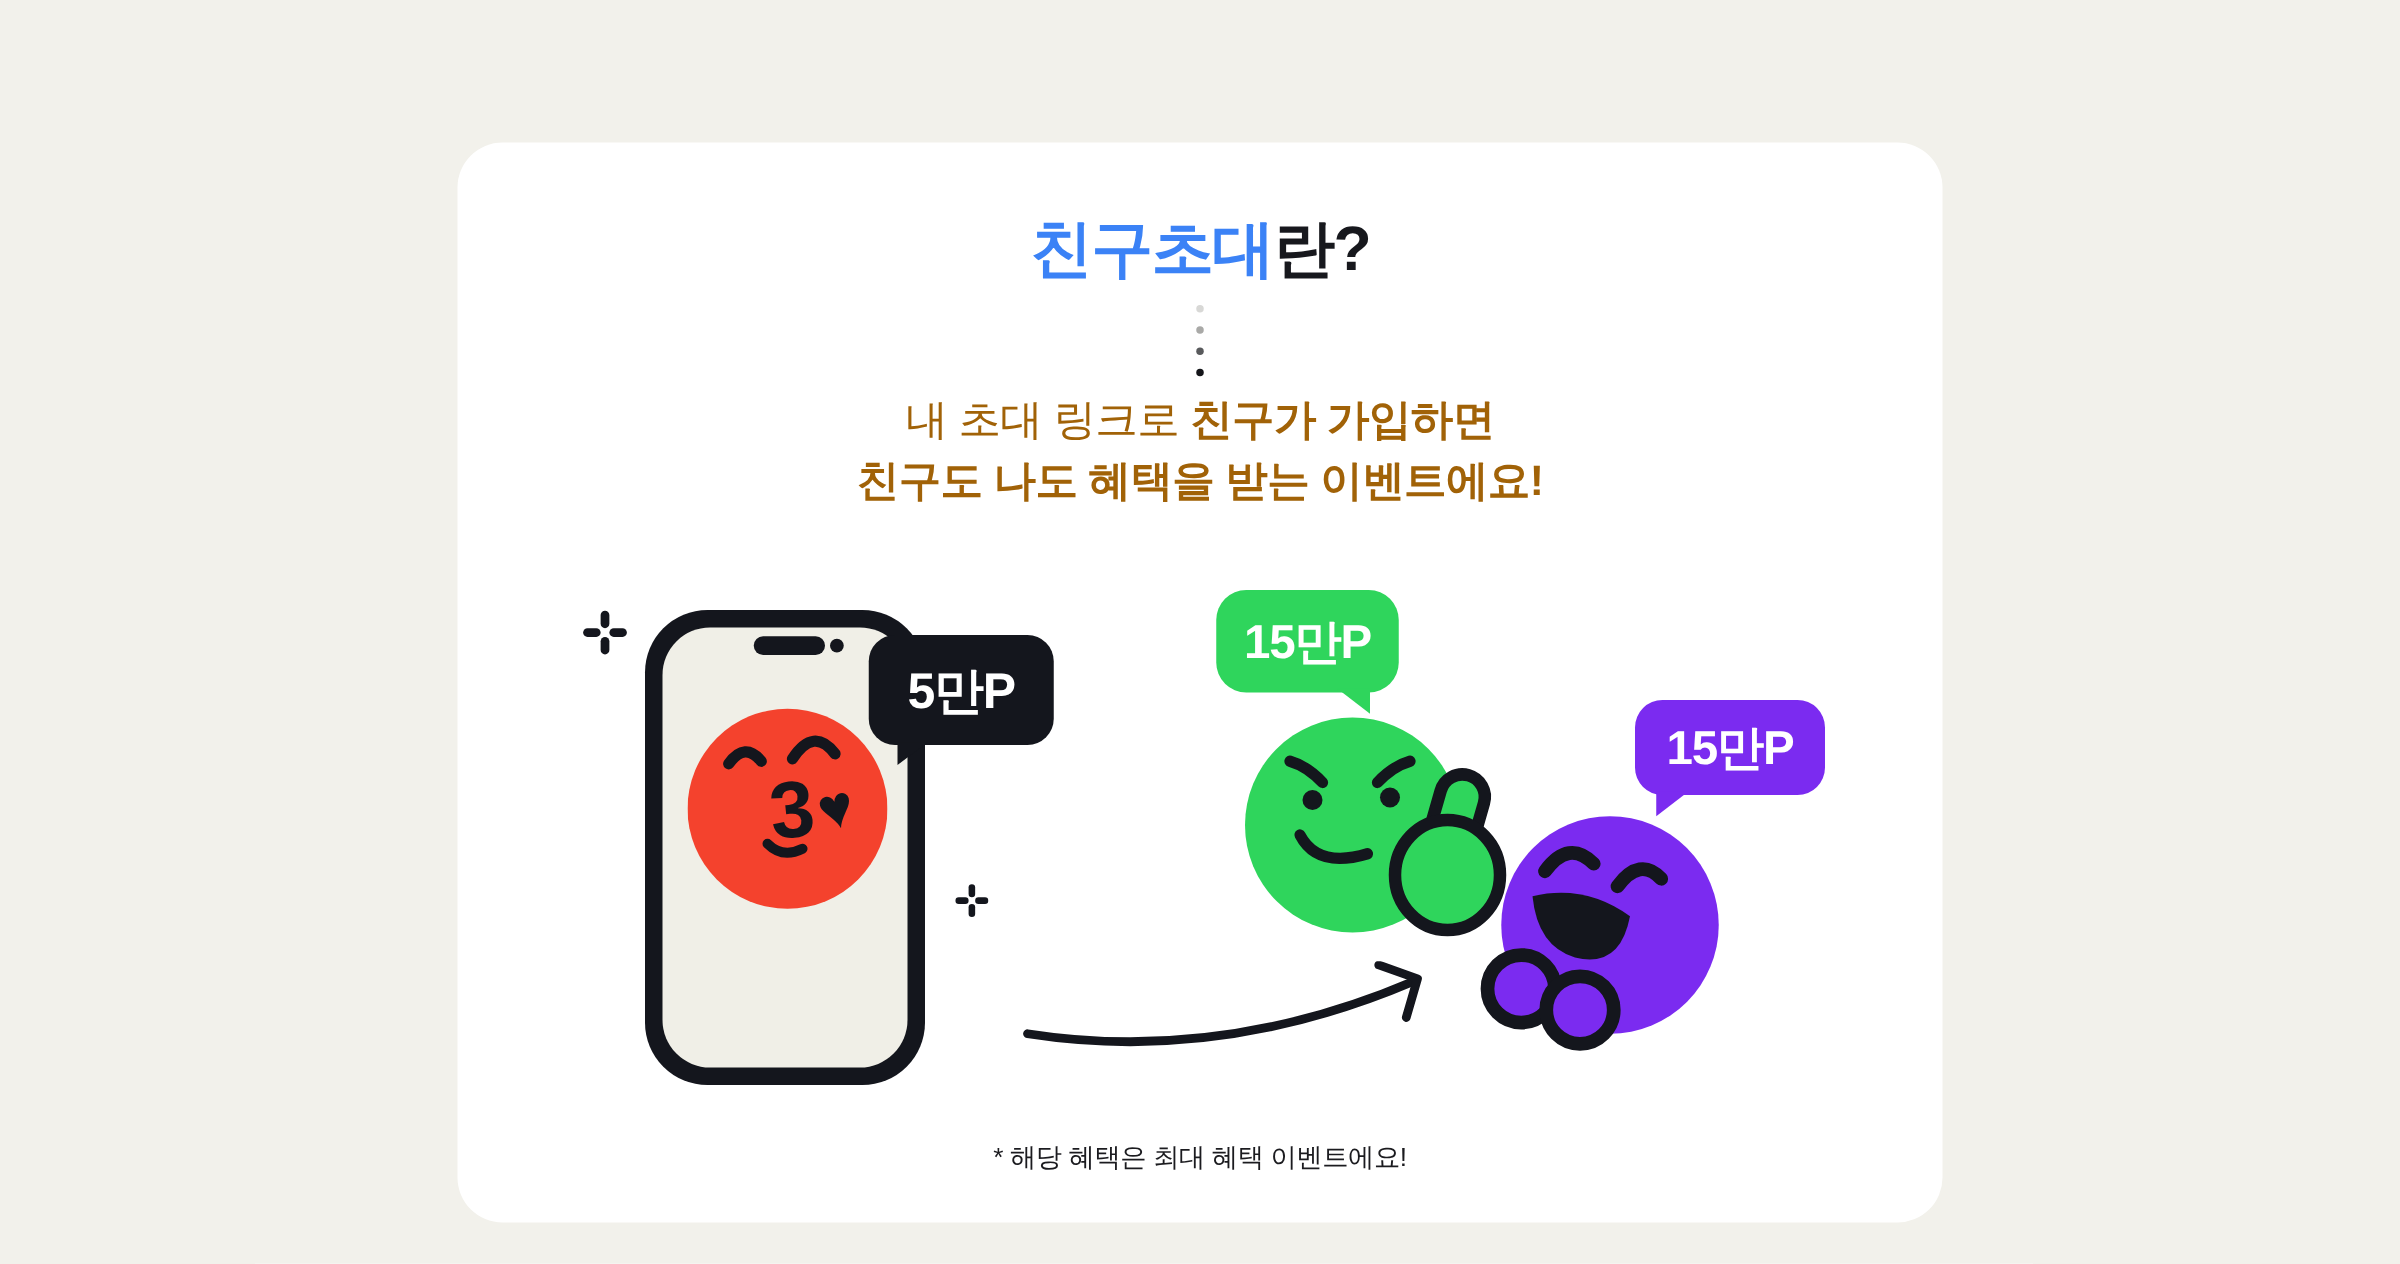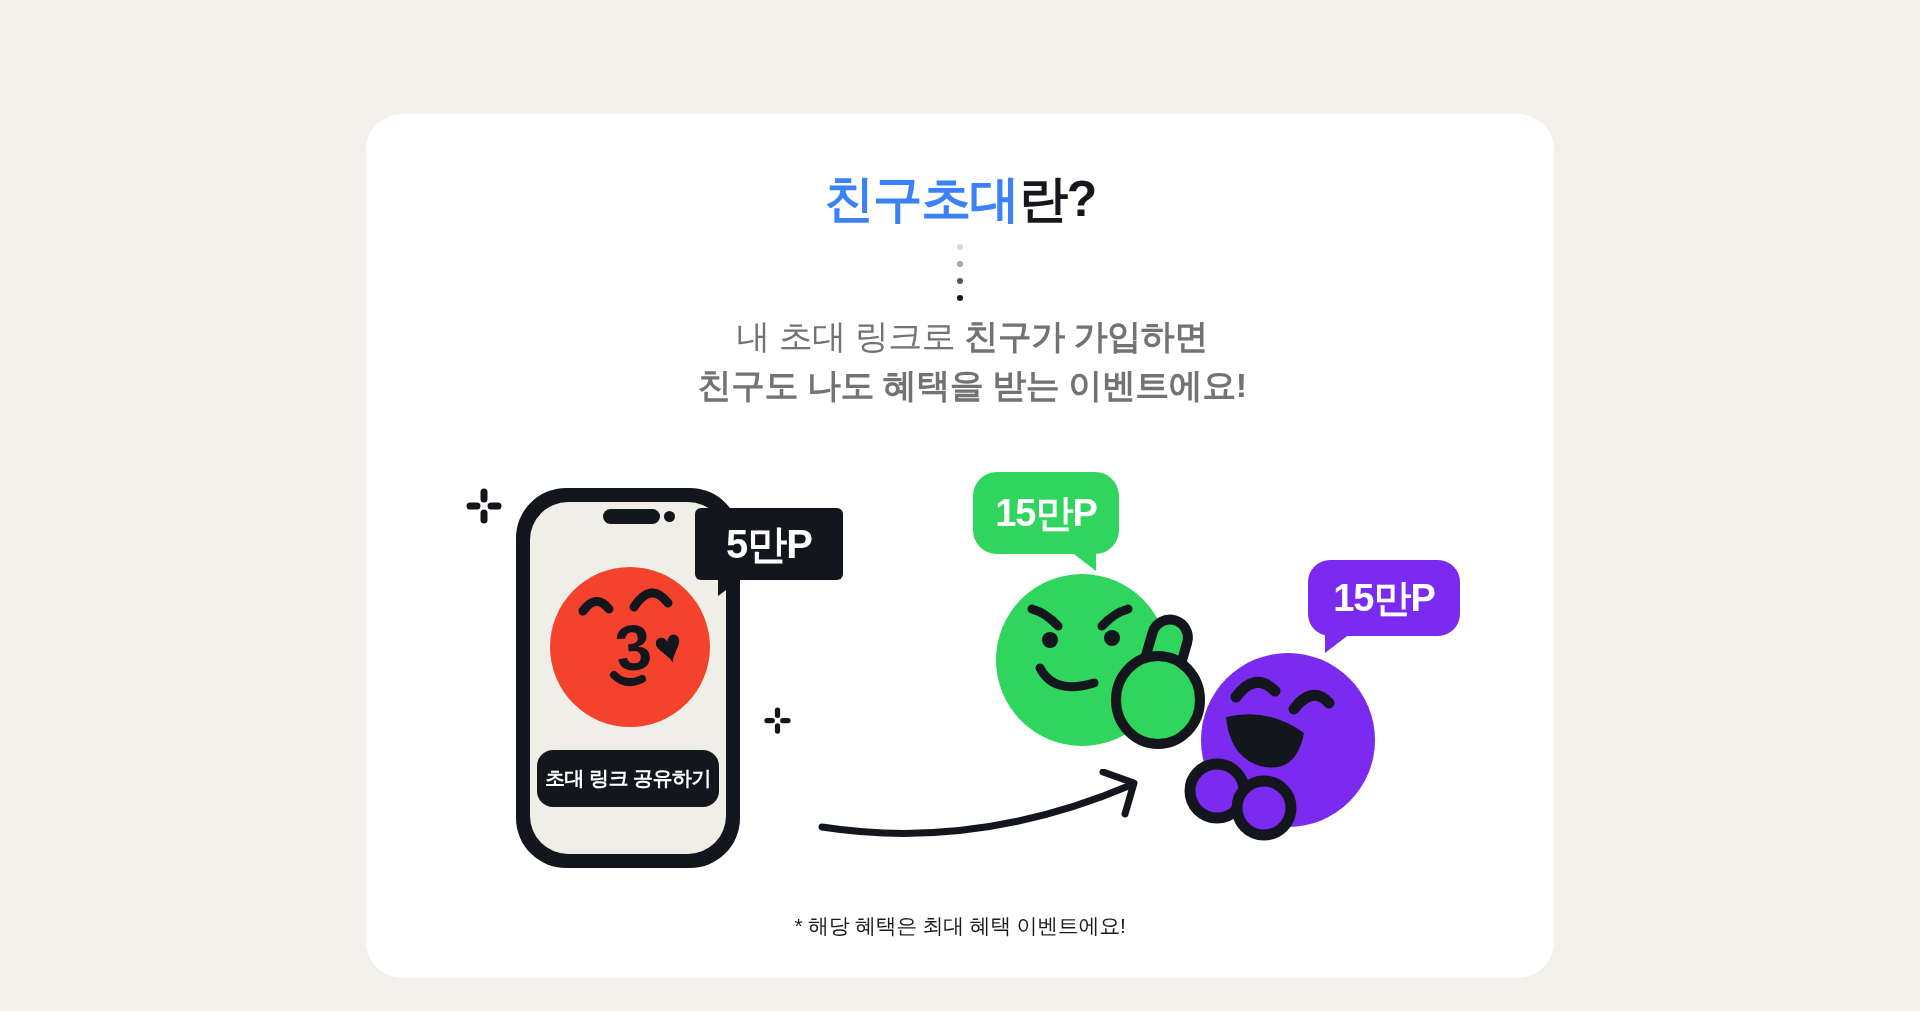--- a/index.html
+++ b/index.html
@@ -23,22 +23,22 @@
   
   .dots { position:absolute; left:591px; top:130px; width:6px; }
   .dots .dot { width:6px; height:6px; border-radius:50%; margin-bottom:11px; }
   .dot-1 { background:#D8D8D6; }
   .dot-2 { background:#A9A9A7; }
   .dot-3 { background:#595A5C; }
   .dot-4 { background:#141519; }
 
   
   .intro {
-    position:absolute; top:198px; left:12px; width:100%;
-    text-align:center; font-size:34px; line-height:49px; color:#737373;
+    position:absolute; top:198px; left:0; width:100%;
+    text-align:center; font-size:34px; line-height:49px; color:#a16207;
     letter-spacing:-0.5px;
   }
   .intro b { font-weight:800; }
 
   
   .sparkle { position:absolute; }
   .sparkle-1 { left:100px; top:374px; width:36px; height:36px; }
   .sparkle-2 { left:398px; top:593px; width:27px; height:27px; }
 
   
@@ -66,22 +66,22 @@
     font-family:inherit; display:flex; align-items:center; justify-content:center;
     cursor:pointer;
   }
 
   
   .bubble {
     position:absolute; display:flex; align-items:center; justify-content:center;
     color:#FFFFFF; font-weight:800; letter-spacing:-1px;
   }
   .bubble-dark {
-    left:329px; top:394px; width:148px; height:72px;
-    background:#14161D; border-radius:6px; font-size:40px;
+    left:329px; top:394px; width:148px; height:88px;
+    background:#14161D; border-radius:21px; font-size:40px;
   }
   .bubble-dark::after {
     content:""; position:absolute; left:23px; bottom:-16px;
     border-top:18px solid #14161D; border-right:24px solid transparent;
   }
   .bubble-green {
     left:607px; top:358px; width:146px; height:82px;
     background:#2FD55C; border-radius:24px; font-size:38px;
   }
   .bubble-green::after {
@@ -154,21 +154,20 @@
 
         <svg class="kiss-face" width="160" height="165" viewBox="0 0 160 165">
           <circle cx="80" cy="82" r="80" fill="#F4422D"></circle>
           <path d="M33 46 Q 46 28 59 44" stroke="#14161D" stroke-width="9" stroke-linecap="round" fill="none"></path>
           <path d="M84 42 Q 101 16 118 38" stroke="#14161D" stroke-width="9" stroke-linecap="round" fill="none"></path>
           <text x="66" y="104" font-size="64" font-weight="800" fill="#14161D" font-family="inherit" transform="rotate(-6 90 85)">3</text>
           <text x="103" y="96" font-size="48" fill="#14161D" font-family="inherit" transform="rotate(-14 125 75)">♥</text>
           <path d="M64 110 Q 76 122 92 114" stroke="#14161D" stroke-width="8" stroke-linecap="round" fill="none"></path>
         </svg>
 
-        <button class="share-btn">초대 링크 공유하기</button>
       </div>
     </div>
 
     <div class="bubble bubble-dark">
       <span>5만P</span>
     </div>
 
     <svg class="arrow" width="330" height="130" viewBox="0 0 330 130">
       <g stroke="#14161D" stroke-width="7" stroke-linecap="round" stroke-linejoin="round" fill="none">
         <path d="M6 58 Q 160 82 315 16"></path>

